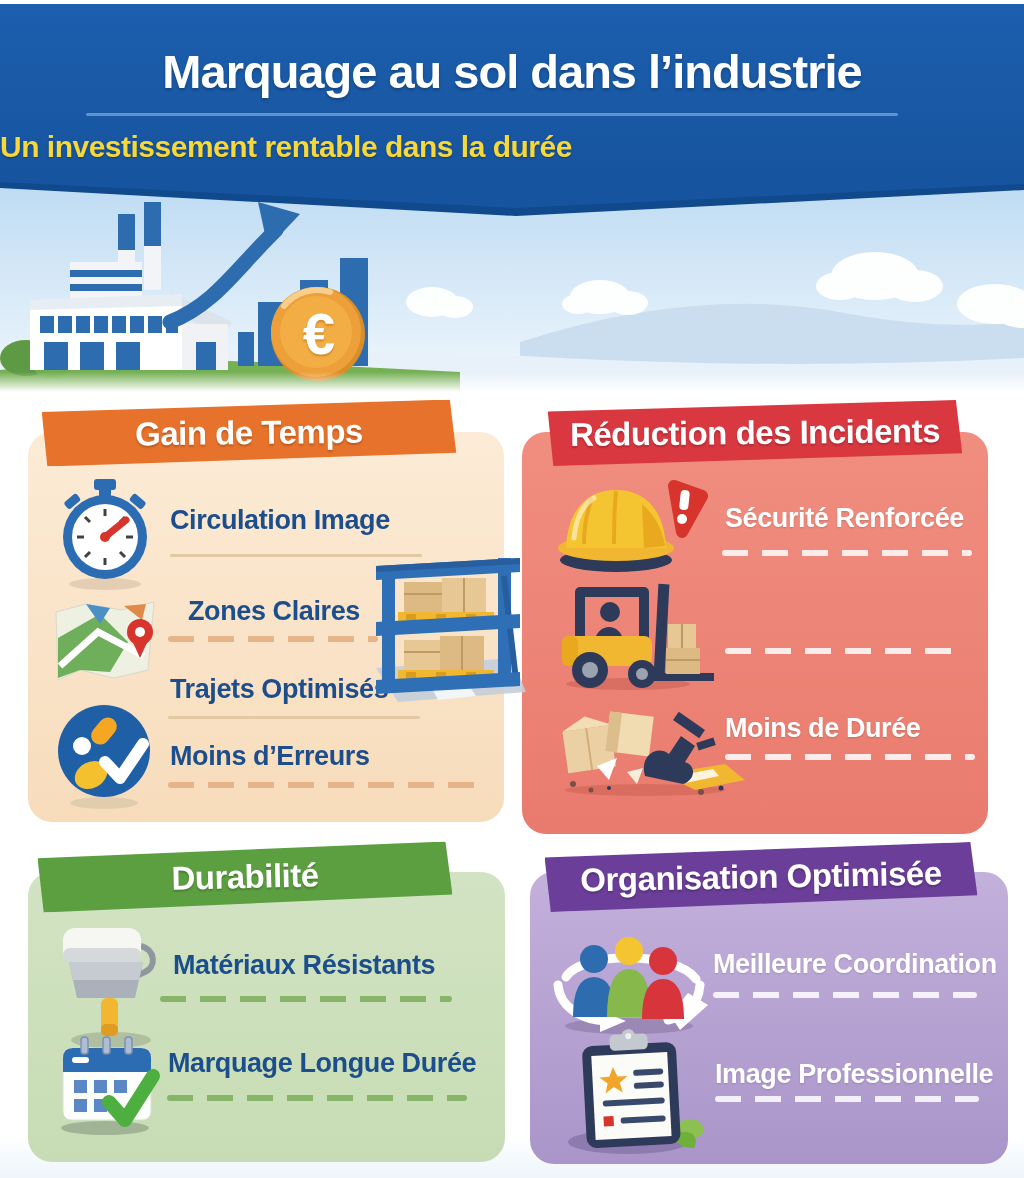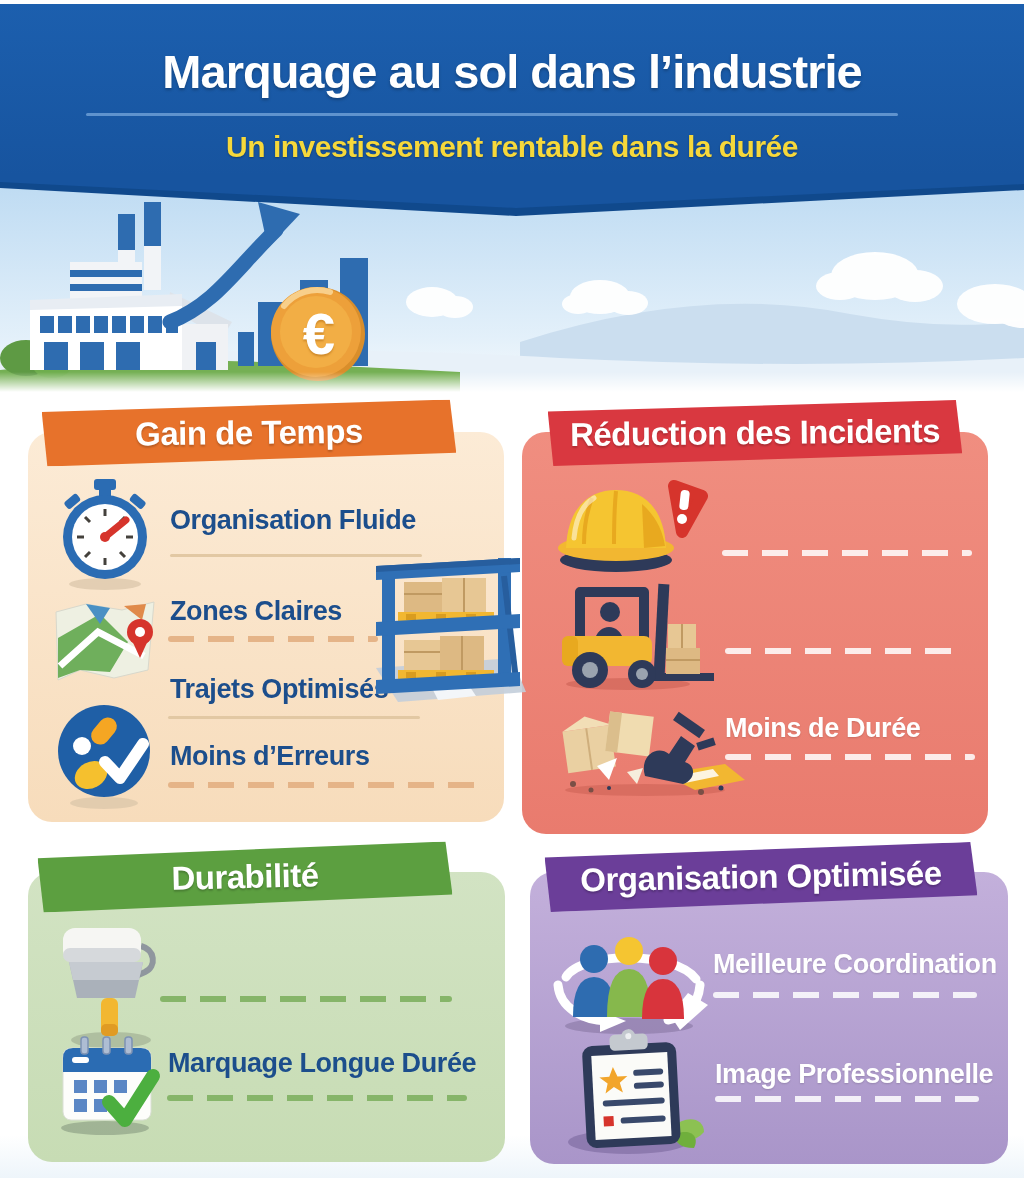--- a/index.html
+++ b/index.html
@@ -8,21 +8,21 @@
           background:linear-gradient(180deg,#ffffff 0%,#ffffff 96%,#ecf4fa 100%); }
 
   
   .header { position:absolute; left:0; top:0; width:1024px; height:172px;
             background:linear-gradient(180deg,#1c5fae 0%,#17549f 100%); }
   .header .title { position:absolute; left:0; top:40px; width:100%; text-align:center;
             color:#ffffff; font-size:47px; font-weight:bold; letter-spacing:-1px;
             text-shadow:0 2px 3px rgba(0,0,0,.25); }
   .header .rule { position:absolute; left:86px; top:109px; width:812px; height:3px;
             background:#5f93ce; border-radius:2px; }
-  .header .subtitle { position:absolute; left:0; top:126px; width:100%; text-align:center;
+  .header .subtitle { position:absolute; left:0; top:126px; width:100%; 
             color:#f6d83b; font-size:30px; font-weight:bold; letter-spacing:-0.5px;
             text-shadow:0 1px 2px rgba(0,0,0,.3); }
   .chevron { position:absolute; left:0; top:170px; width:1024px; height:48px; }
 
   
   .scene { position:absolute; left:0; top:170px; width:1024px; height:218px; }
   .euro { position:absolute; left:288px; top:296px; width:62px; text-align:center;
           color:#ffffff; font-size:58px; font-weight:bold; text-shadow:0 2px 2px rgba(180,110,20,.55); }
 
   
@@ -183,36 +183,36 @@
         <line x1="25" y1="60" x2="32" y2="60"></line>
           <line x1="74" y1="60" x2="81" y2="60"></line>
         <line x1="33" y1="40" x2="38" y2="45"></line>
           <line x1="68" y1="75" x2="73" y2="80"></line>
         <line x1="33" y1="80" x2="38" y2="75"></line>
           <line x1="68" y1="45" x2="73" y2="40"></line>
       </g>
       <line x1="53" y1="60" x2="74" y2="43" stroke="#d6342c" stroke-width="7" stroke-linecap="round"></line>
       <circle cx="53" cy="60" r="5" fill="#d6342c"></circle>
     </svg>
-    <div class="item-label navy" style="left:142px;top:73px">Organisation Fluide</div>
+    <div class="item-label navy" style="left:142px;top:73px">Circulation Image</div>
     <div class="solid-line" style="left:142px;top:122px;width:252px"></div>
 
     <svg class="abs" style="left:22px;top:166px" width="110" height="88" viewBox="0 0 110 88">
       <path d="M6,14 L36,6 L72,12 L104,4 L98,72 L64,80 L30,72 L8,82 Z" fill="#eef0e2" stroke="#d8d8cc" stroke-width="1"></path>
       <polygon points="8,40 50,16 78,44 60,74 30,72 8,80" fill="#6faf5c"></polygon>
       <polygon points="36,6 60,10 50,26" fill="#4a90c4"></polygon>
       <polygon points="74,8 96,6 92,22" fill="#e08a4a"></polygon>
       <path d="M10,68 L48,34 L94,58" stroke="#ffffff" stroke-width="7" fill="none"></path>
       <g>
         <path d="M90,60 L80,38 L100,38 Z" fill="#d6342c"></path>
         <circle cx="90" cy="34" r="13" fill="#d6342c"></circle>
         <circle cx="90" cy="34" r="5" fill="#ffffff"></circle>
       </g>
     </svg>
-    <div class="item-label navy" style="left:142px;top:164px">Zones Claires</div>
+    <div class="item-label navy" style="left:160px;top:164px">Zones Claires</div>
     <div class="dashes dash-tan" style="left:140px;top:204px;width:210px"></div>
 
     <div class="item-label navy" style="left:142px;top:242px">Trajets Optimisés</div>
     <div class="solid-line" style="left:140px;top:284px;width:252px"></div>
 
     <svg class="abs" style="left:19px;top:268px" width="114" height="110" viewBox="0 0 114 110">
       <ellipse cx="57" cy="103" rx="34" ry="6" fill="#d9c5a8" opacity="0.7"></ellipse>
       <circle cx="57" cy="51" r="46" fill="#1f5fa6"></circle>
       <rect x="48" y="16" width="18" height="30" rx="9" fill="#f5a623" transform="rotate(40 57 31)"></rect>
       <circle cx="35" cy="46" r="9" fill="#ffffff"></circle>
@@ -265,20 +265,21 @@
       <path d="M92,30 C106,42 113,58 115,72 L94,74 Z" fill="#e8a91f"></path>
       <path d="M42,24 C36,40 34,56 34,70" stroke="#e8a91f" stroke-width="4" fill="none"></path>
       <path d="M66,17 C64,38 64,54 64,70" stroke="#e8a91f" stroke-width="4" fill="none"></path>
       <path d="M24,64 C26,42 34,30 44,24" stroke="#ffffff" stroke-width="5" fill="none" opacity="0.5" stroke-linecap="round"></path>
       <g>
         <path d="M124,12 L152,22 L132,58 Z" fill="#d6342c" stroke="#d6342c" stroke-width="12" stroke-linejoin="round"></path>
         <rect x="130" y="16" width="9" height="20" rx="4" fill="#ffffff" transform="rotate(6 134 26)"></rect>
         <circle cx="132" cy="45" r="5" fill="#ffffff"></circle>
       </g>
     </svg>
+    <div class="item-label white" style="left:203px;top:71px">Sécurité Renforcée</div>
     <div class="dashes dash-white" style="left:200px;top:118px;width:250px"></div>
 
     <svg class="abs" style="left:26px;top:148px" width="170" height="112" viewBox="0 0 170 112">
       <ellipse cx="80" cy="104" rx="62" ry="6" fill="#c65a4e" opacity="0.5"></ellipse>
       <rect x="108" y="4" width="11" height="92" fill="#2e3a59" transform="rotate(3 113 50)"></rect>
       <rect x="106" y="93" width="60" height="8" fill="#2e3a59"></rect>
       <path d="M32,62 L32,12 L96,12 L96,62" stroke="#2e3a59" stroke-width="10" fill="none" stroke-linejoin="round"></path>
       <circle cx="62" cy="32" r="10" fill="#2e3a59"></circle>
       <path d="M46,62 C50,42 72,42 76,62 Z" fill="#2e3a59"></path>
       <rect x="14" y="56" width="90" height="30" rx="8" fill="#f2b731"></rect>
@@ -328,20 +329,21 @@
     <svg class="abs" style="left:27px;top:50px" width="105" height="128" viewBox="0 0 105 128">
       <ellipse cx="56" cy="118" rx="40" ry="8" fill="#9fae92" opacity="0.65"></ellipse>
       <path d="M86,24 C100,28 102,44 90,50 L72,58" stroke="#8f969e" stroke-width="6" fill="none"></path>
       <rect x="8" y="6" width="78" height="34" rx="12" fill="#f6f6f3"></rect>
       <rect x="8" y="26" width="78" height="14" rx="7" fill="#d6d9dc"></rect>
       <path d="M14,40 L88,40 L80,76 L22,76 Z" fill="#aab1ba"></path>
       <path d="M14,40 L88,40 L84,58 L18,58 Z" fill="#c6cbd1"></path>
       <rect x="46" y="76" width="17" height="38" rx="6" fill="#f2b731"></rect>
       <rect x="46" y="102" width="17" height="12" rx="5" fill="#e09b23"></rect>
     </svg>
+    <div class="item-label navy" style="left:145px;top:78px">Matériaux Résistants</div>
     <div class="dashes dash-green" style="left:132px;top:124px;width:292px"></div>
 
     <svg class="abs" style="left:25px;top:156px" width="114" height="108" viewBox="0 0 114 108">
       <ellipse cx="52" cy="100" rx="44" ry="7" fill="#93a58a" opacity="0.75"></ellipse>
       <rect x="10" y="20" width="88" height="72" rx="8" fill="#fdfdfb" stroke="#dadfd5"></rect>
       <path d="M10,30 Q10,20 20,20 H88 Q98,20 98,30 V44 H10 Z" fill="#2b6cb3"></path>
       <rect x="19" y="29" width="17" height="6" rx="3" fill="#ffffff"></rect>
       <g fill="#aebdd3" stroke="#7e93b4" stroke-width="1.5">
         <rect x="28" y="9" width="7" height="17" rx="3"></rect>
           <rect x="50" y="9" width="7" height="17" rx="3"></rect>

